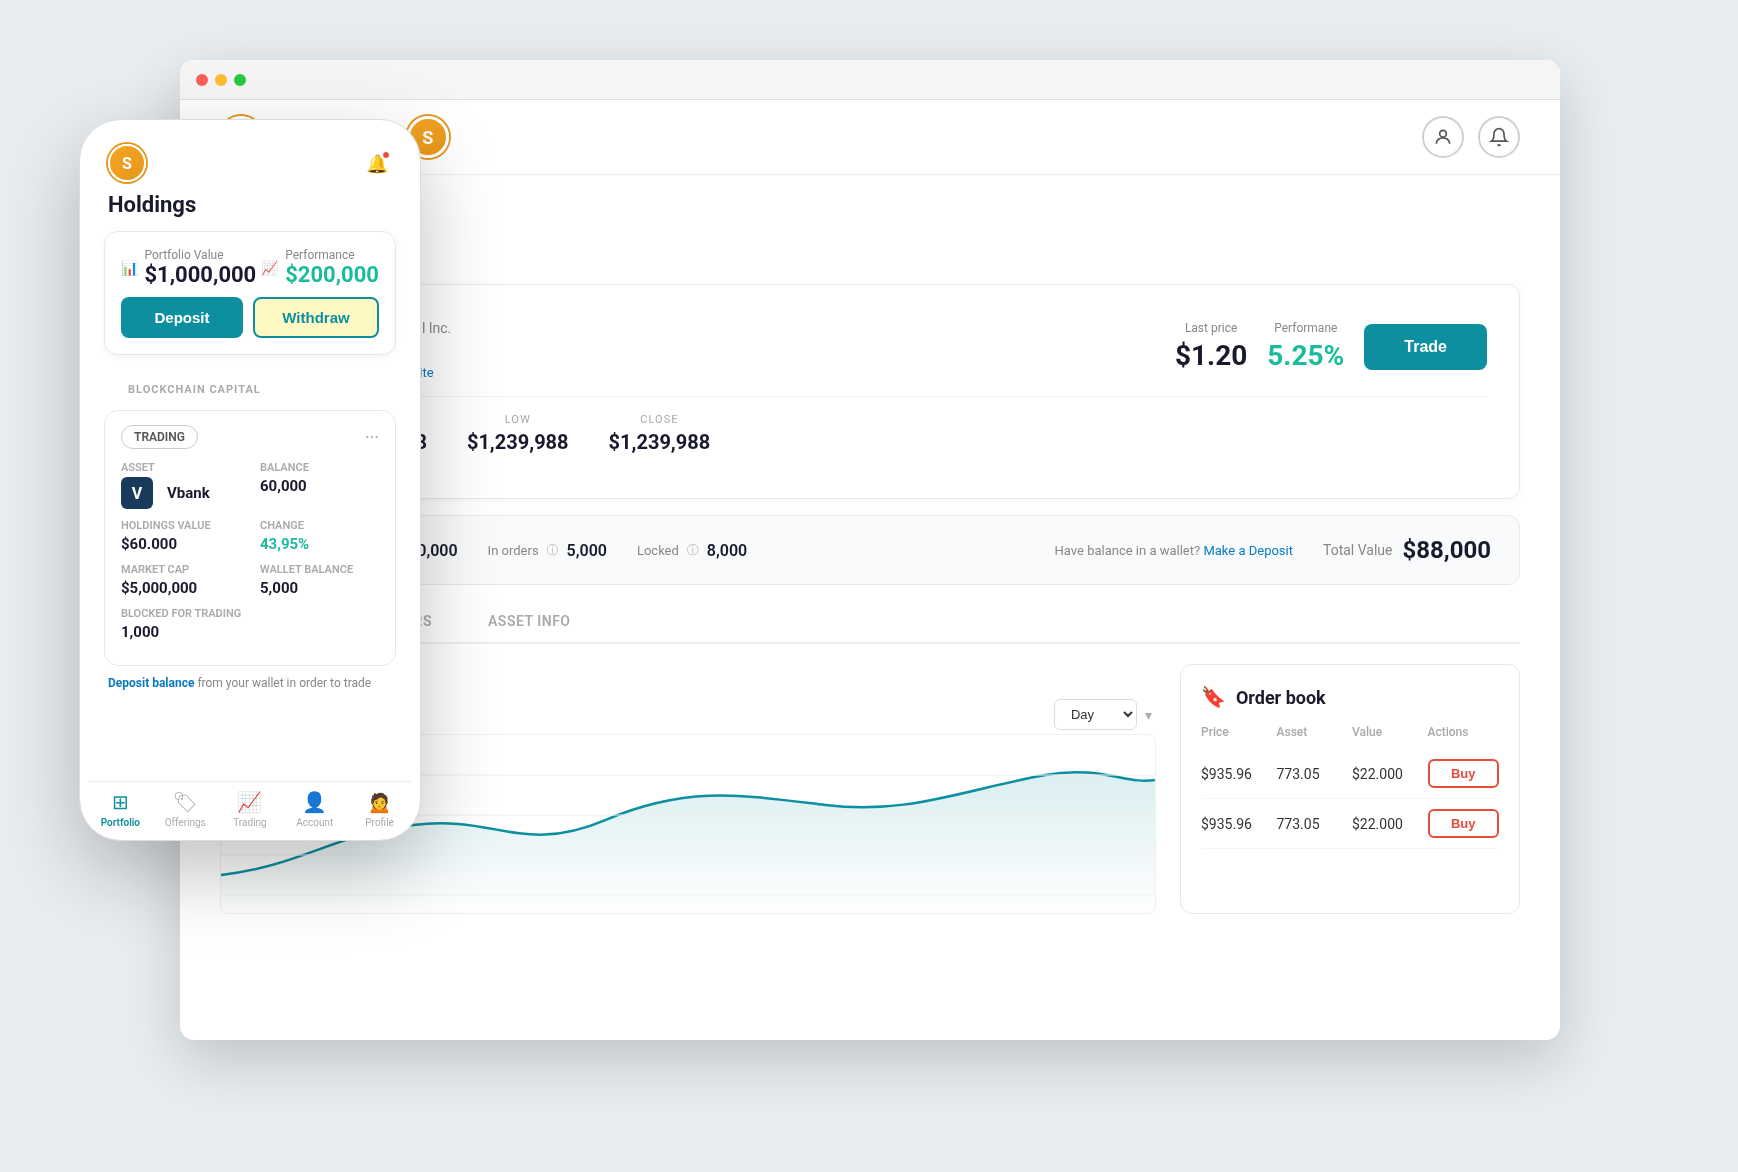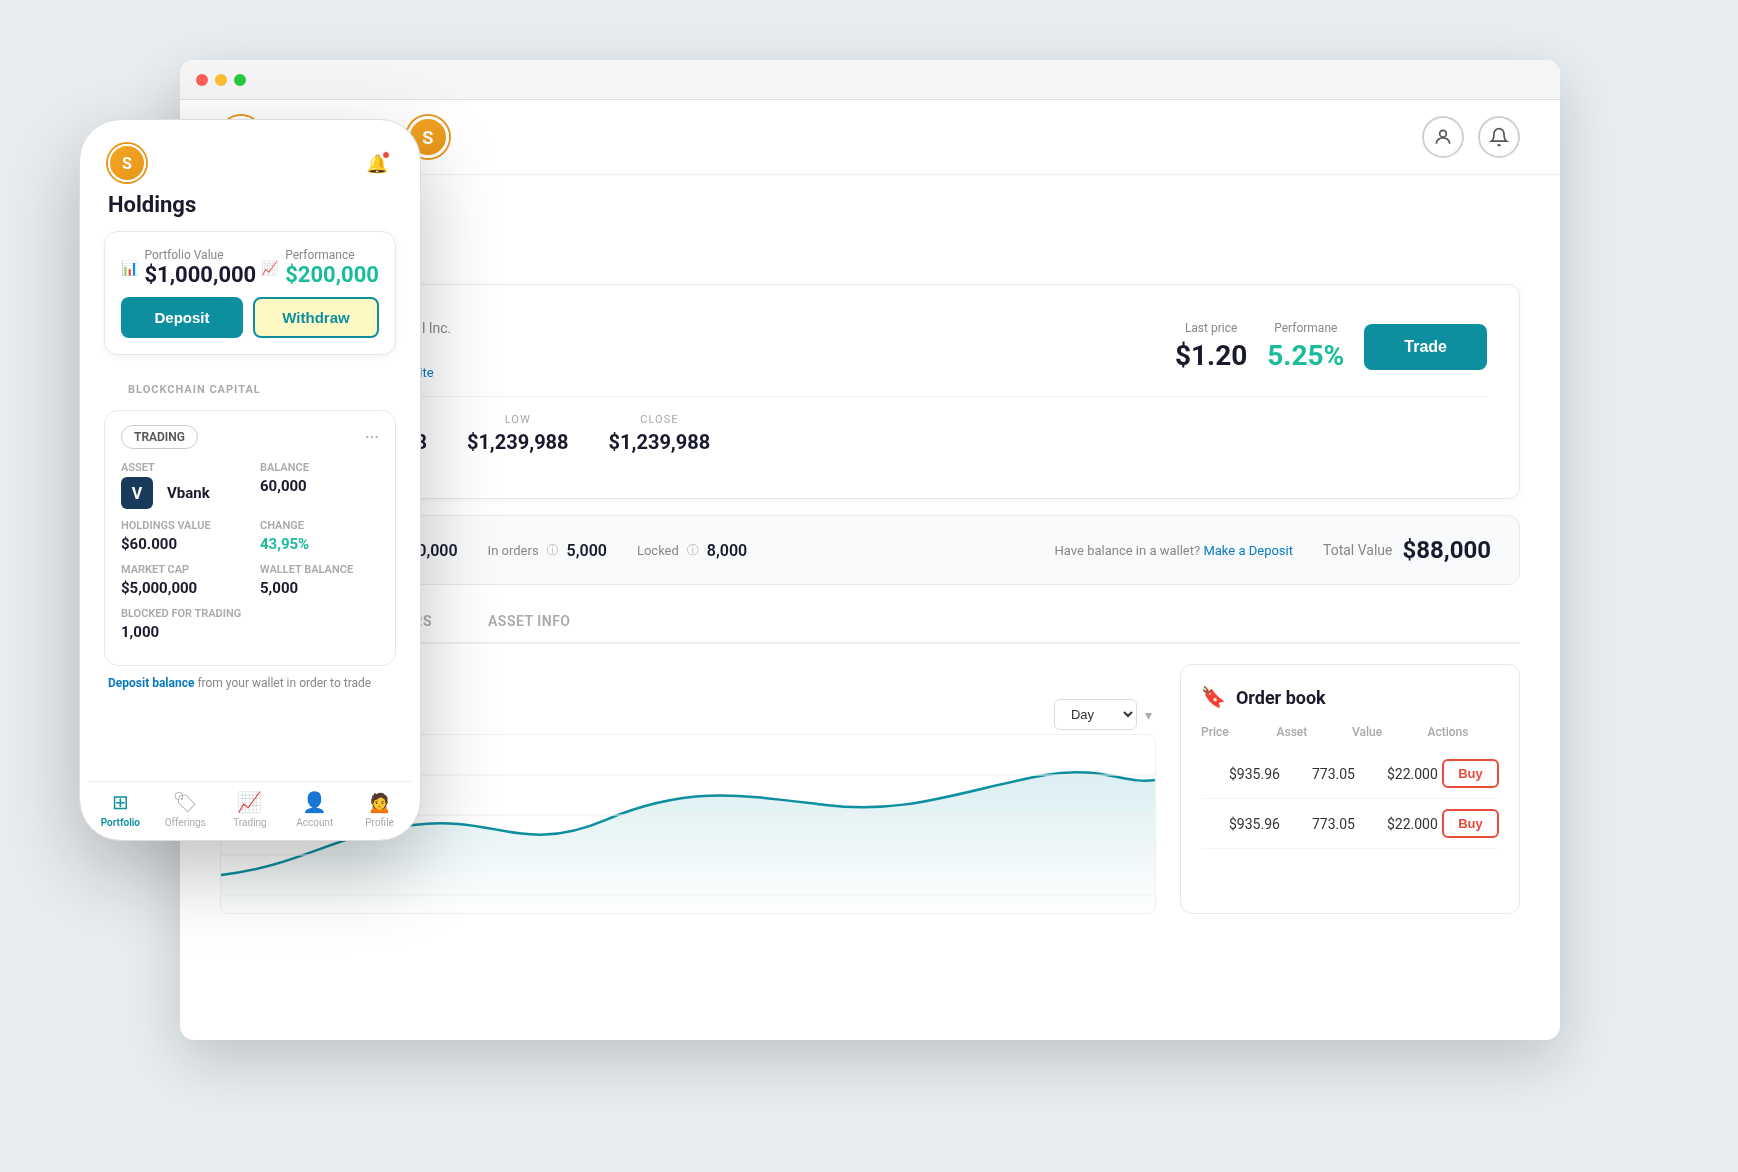--- a/index.html
+++ b/index.html
@@ -252,21 +252,21 @@
     }
     .ob-col-label { font-size: 12px; color: #aaa; font-weight: 500; }
     .ob-row {
       display: grid;
       grid-template-columns: 1fr 1fr 1fr 1fr;
       gap: 4px;
       padding: 10px 0;
       border-bottom: 1px solid #f5f5f5;
       align-items: center;
     }
-    .ob-cell { font-size: 14px; color: #333; margin-left: 28px; }
+    .ob-cell { font-size: 14px; color: #333; }
     .buy-btn {
       background: #fff;
       color: #e74c3c;
       border: 2px solid #e74c3c;
       border-radius: 6px;
       padding: 5px 14px;
       font-size: 13px;
       font-weight: 600;
       cursor: pointer;
     }

